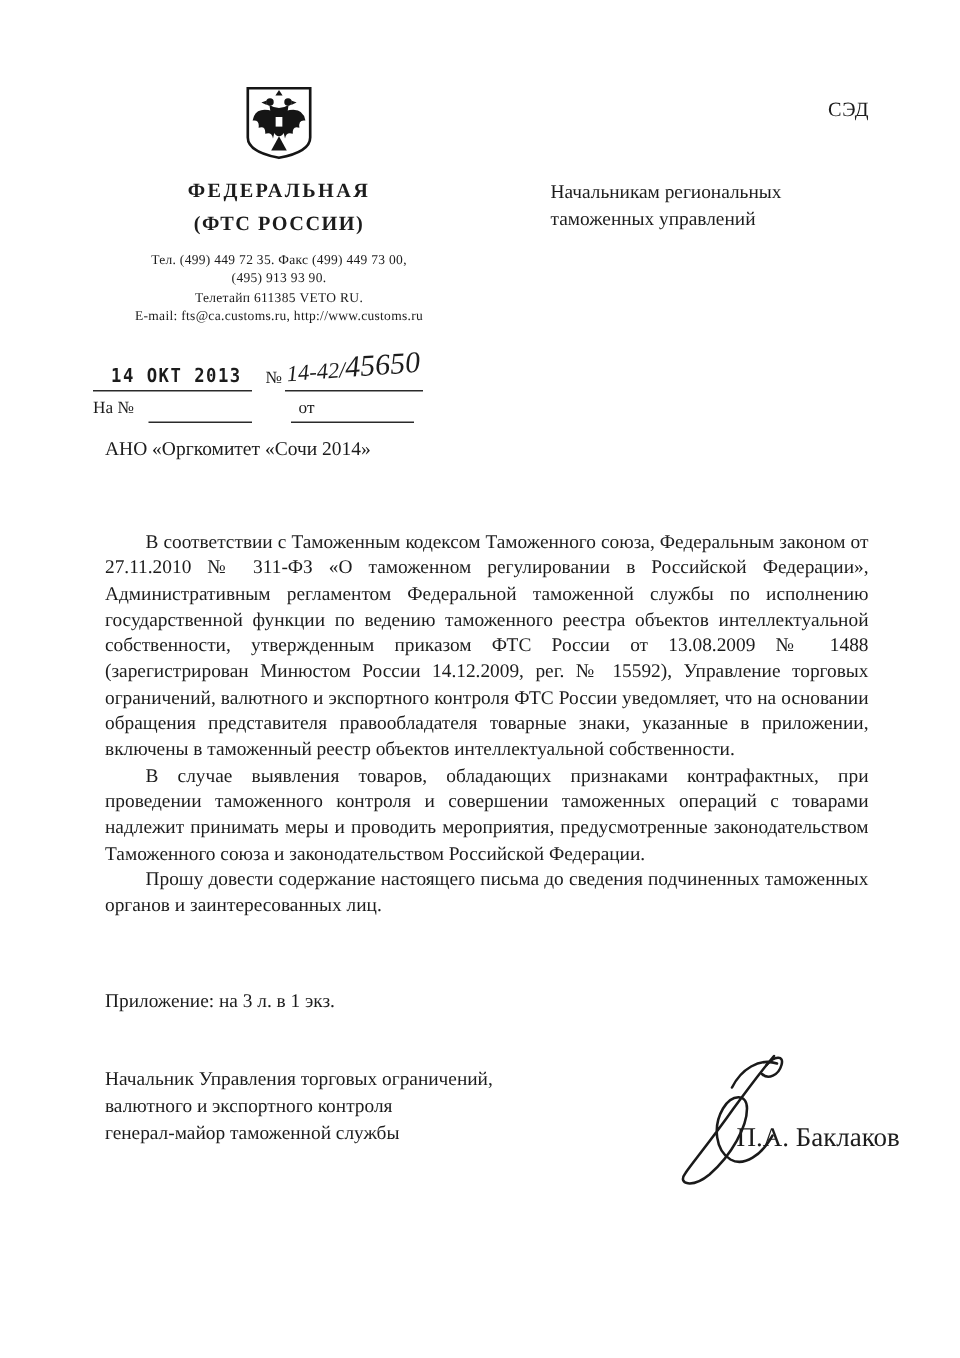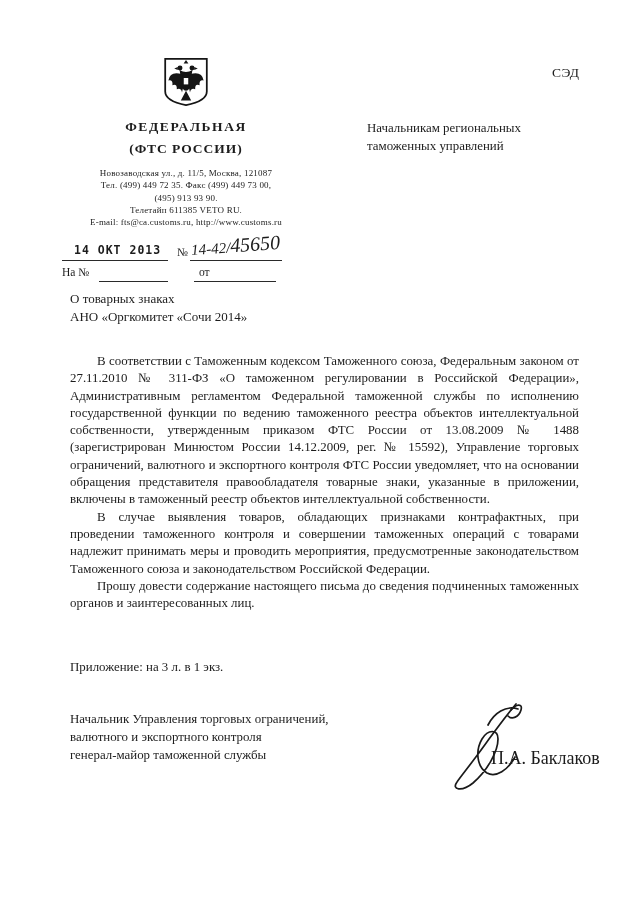--- a/index.html
+++ b/index.html
@@ -89,21 +89,20 @@
         <ellipse cx="30" cy="32" rx="6.2" ry="11"></ellipse>
         <path d="M24.5 22 Q10 18 8 30 Q14 29 13 36 Q19 34 18.5 41 Q24 39 25 45 L27.5 34 Z"></path>
         <path d="M35.5 22 Q50 18 52 30 Q46 29 47 36 Q41 34 41.5 41 Q36 39 35 45 L32.5 34 Z"></path>
         <path d="M30 43 L23.5 55 H36.5 Z"></path>
       </g>
       <rect x="27.2" y="27" width="5.6" height="8" fill="#ffffff"></rect>
     </svg>
     <div class="org-name">ФЕДЕРАЛЬНАЯ</div>
     <div class="org-short">(ФТС РОССИИ)</div>
     <div class="org-address">
-      <div>Новозаводская ул., д. 11/5, Москва, 121087</div>
       <div>Тел. (499) 449 72 35. Факс (499) 449 73 00,</div>
       <div>(495) 913 93 90.</div>
       <div>Телетайп 611385 VETO RU.</div>
       <div>E-mail: fts@ca.customs.ru, http://www.customs.ru</div>
     </div>
   </div>
 
   <div class="date-stamp">14 ОКТ 2013</div>
   <div class="rule stamp-rule"></div>
   <div class="num-sign">№</div>
@@ -112,21 +111,20 @@
   <div class="na-label">На №</div>
   <div class="rule na-rule"></div>
   <div class="ot-label">от</div>
   <div class="rule ot-rule"></div>
 
   <div class="sed">СЭД</div>
   <div class="addressee addressee-1">Начальникам региональных
 таможенных управлений</div>
 
   <div class="subject">
-    <div>О товарных знаках</div>
     <div>АНО «Оргкомитет «Сочи 2014»</div>
   </div>
 
   <div class="body-text">
     <p>В соответствии с Таможенным кодексом Таможенного союза, Федеральным законом от 27.11.2010 № 311-ФЗ «О таможенном регулировании в Российской Федерации», Административным регламентом Федеральной таможенной службы по исполнению государственной функции по ведению таможенного реестра объектов интеллектуальной собственности, утвержденным приказом ФТС России от 13.08.2009 № 1488 (зарегистрирован Минюстом России 14.12.2009, рег. № 15592), Управление торговых ограничений, валютного и экспортного контроля ФТС России уведомляет, что на основании обращения представителя правообладателя товарные знаки, указанные в приложении, включены в таможенный реестр объектов интеллектуальной собственности.</p>
     <p>В случае выявления товаров, обладающих признаками контрафактных, при проведении таможенного контроля и совершении таможенных операций с товарами надлежит принимать меры и проводить мероприятия, предусмотренные законодательством Таможенного союза и законодательством Российской Федерации.</p>
     <p>Прошу довести содержание настоящего письма до сведения подчиненных таможенных органов и заинтересованных лиц.</p>
   </div>
 
   <div class="attachment">Приложение: на 3 л. в 1 экз.</div>

